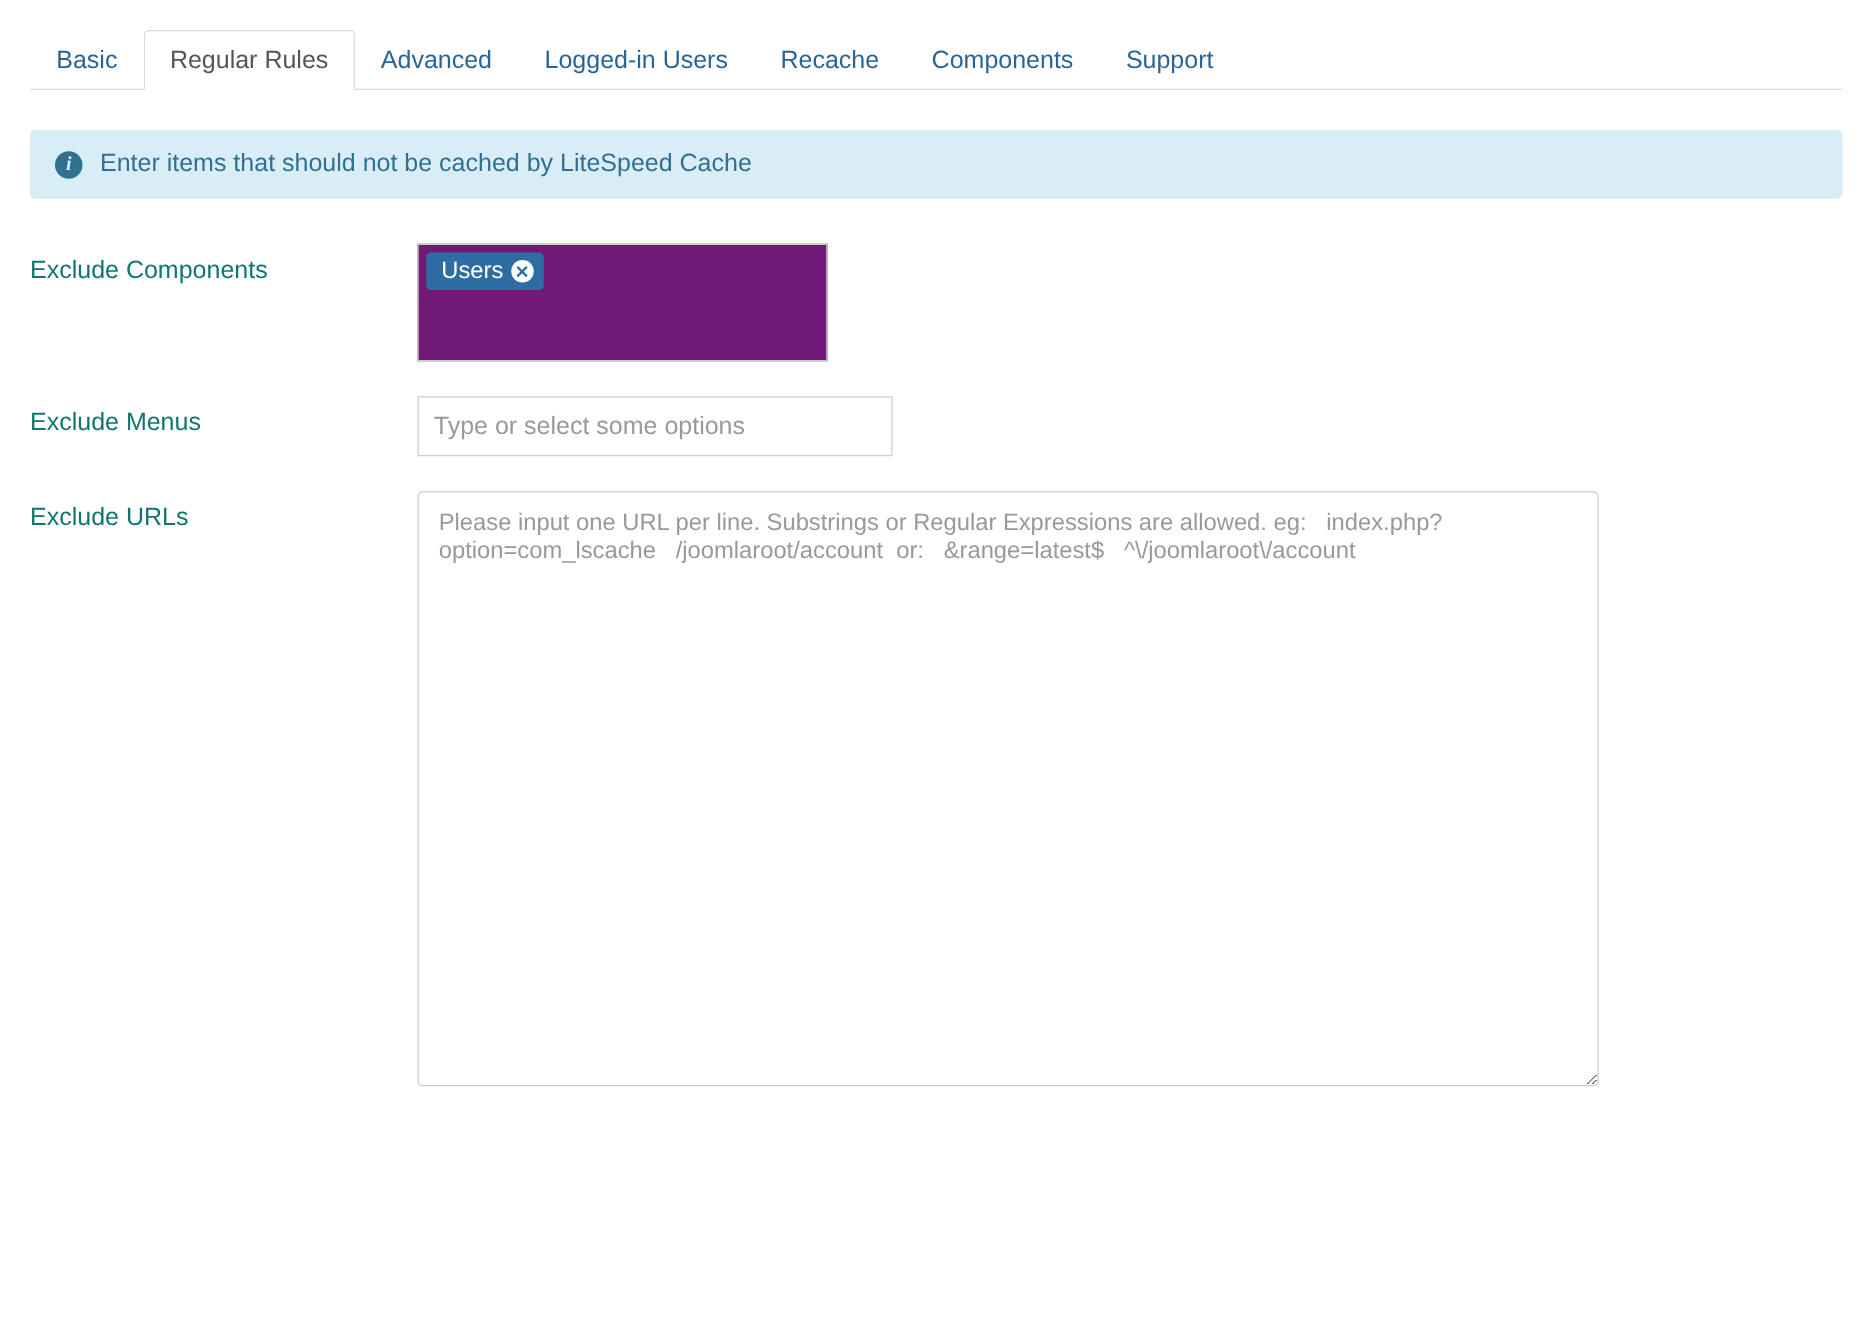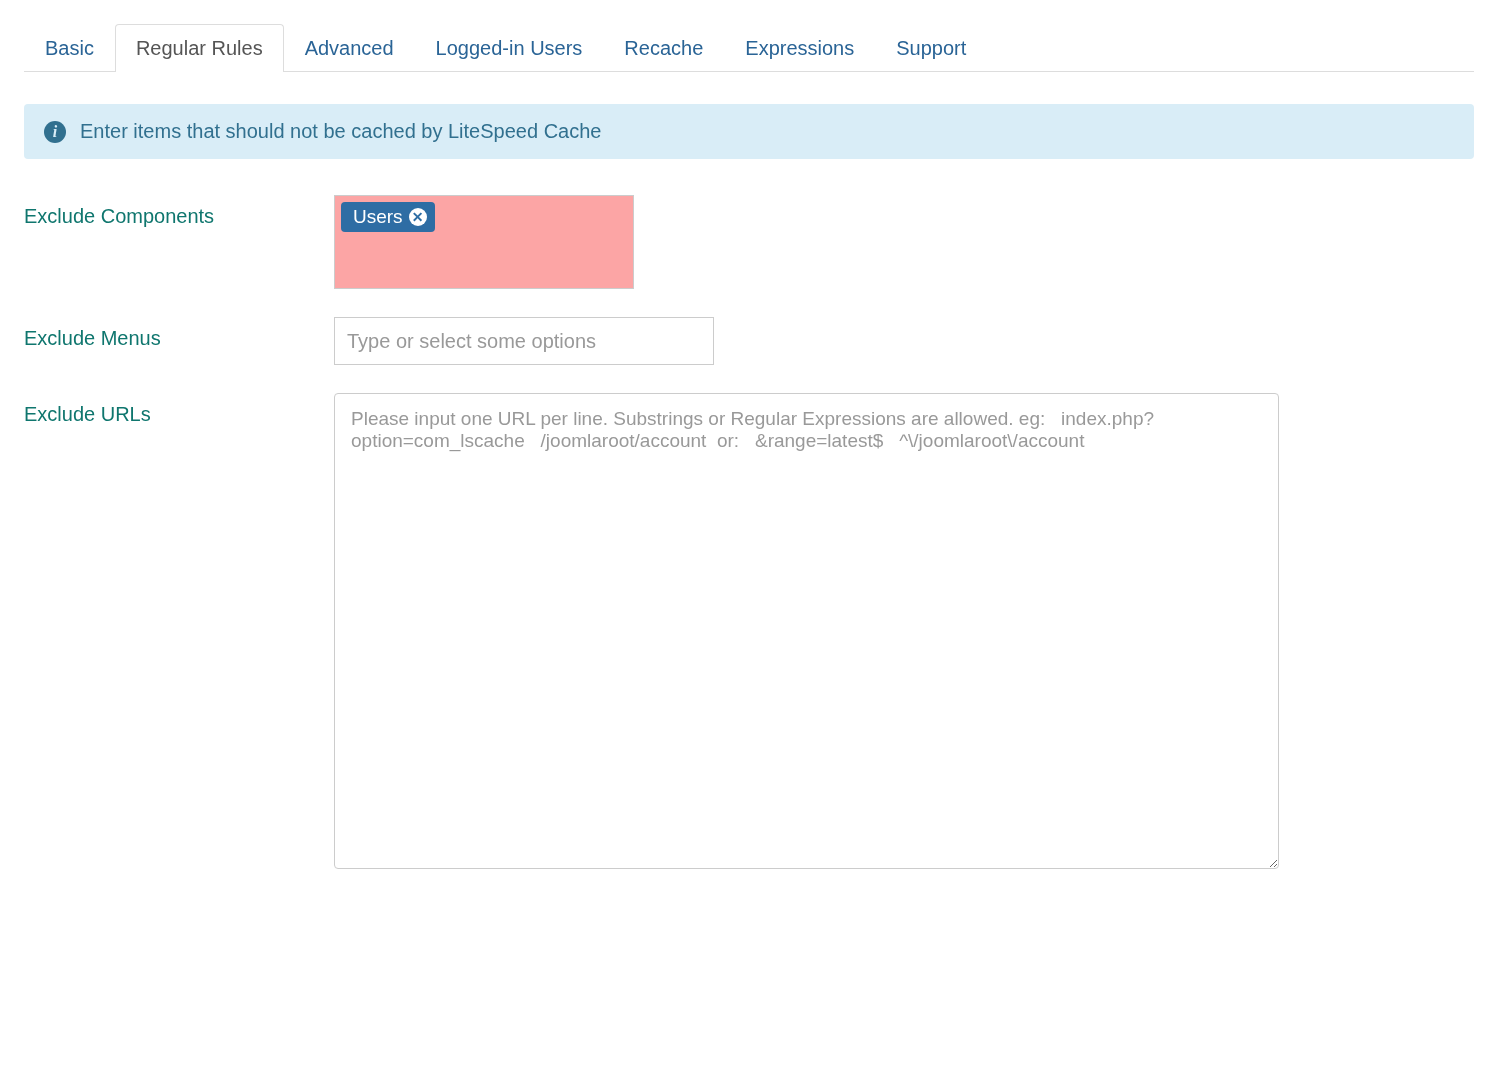--- a/index.html
+++ b/index.html
@@ -5,37 +5,37 @@
     * { box-sizing: border-box; margin: 0; padding: 0; }
     body { font-family: -apple-system, BlinkMacSystemFont, "Segoe UI", Helvetica, Arial, sans-serif; font-size: 20px; color: #333; background: #fff; padding: 24px; }
     .tabs { display: flex; border-bottom: 1px solid #ddd; margin-bottom: 32px; }
     .tab { padding: 12px 20px; color: #2a6496; cursor: pointer; border: 1px solid transparent; border-bottom: none; margin-bottom: -1px; }
     .tab.active { color: #555; background: #fff; border-color: #ddd #ddd #fff; border-radius: 4px 4px 0 0; }
     .alert { background: #d9edf7; color: #31708f; padding: 16px 20px; border-radius: 4px; margin-bottom: 36px; display: flex; align-items: center; gap: 14px; }
     .info-icon { width: 22px; height: 22px; border-radius: 50%; background: #31708f; color: #d9edf7; display: inline-flex; align-items: center; justify-content: center; font-weight: bold; font-style: italic; font-family: Georgia, serif; font-size: 16px; flex-shrink: 0; }
     .form-row { display: flex; align-items: flex-start; margin-bottom: 28px; }
     .form-label { width: 310px; flex-shrink: 0; font-size: 20px; color: #0f766e; padding-top: 10px; }
     .form-control { flex: 1; }
-    .tag-box { width: 300px; min-height: 94px; border: 1px solid #ccc; padding: 6px; background: #fca5a5; display: flex; flex-wrap: wrap; align-content: flex-start; gap: 4px; text-align: center; }
+    .tag-box { width: 328px; min-height: 94px; border: 1px solid #ccc; padding: 6px; background: #701a75; display: flex; flex-wrap: wrap; align-content: flex-start; gap: 4px; text-align: center; }
     .tag { display: inline-flex; align-items: center; background: #2e6da4; color: #fff; padding: 4px 8px 4px 12px; border-radius: 4px; font-size: 19px; gap: 6px; }
     .tag-remove { width: 18px; height: 18px; border-radius: 50%; background: #fff; color: #2e6da4; display: inline-flex; align-items: center; justify-content: center; font-size: 14px; font-weight: bold; cursor: pointer; line-height: 1; }
     .select-box { width: 380px; height: 48px; border: 1px solid #ccc; padding: 10px 12px; background: #fff; color: #999; font-size: 20px; display: flex; align-items: center; }
     .textarea { width: 100%; max-width: 945px; height: 476px; border: 1px solid #ccc; border-radius: 4px; padding: 14px 16px; font-size: 19px; color: #333; resize: both; font-family: inherit; }
     .textarea::placeholder { color: #999; }
   </style>
 </head>
 <body>
 
 <div class="tabs">
   <div class="tab">Basic</div>
   <div class="tab active">Regular Rules</div>
   <div class="tab">Advanced</div>
   <div class="tab">Logged-in Users</div>
   <div class="tab">Recache</div>
-  <div class="tab">Expressions</div>
+  <div class="tab">Components</div>
   <div class="tab">Support</div>
 </div>
 
 <div class="alert">
   <span class="info-icon">i</span>
   <span>Enter items that should not be cached by LiteSpeed Cache</span>
 </div>
 
 <div class="form-row">
   <div class="form-label">Exclude Components</div>

